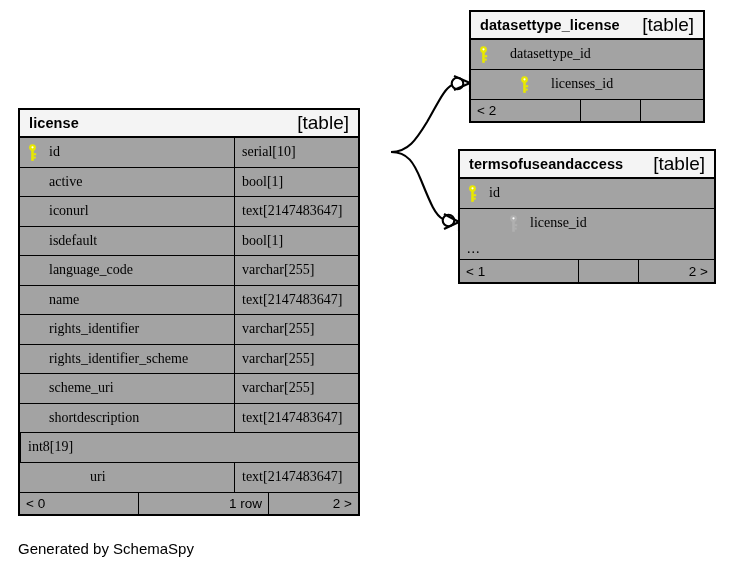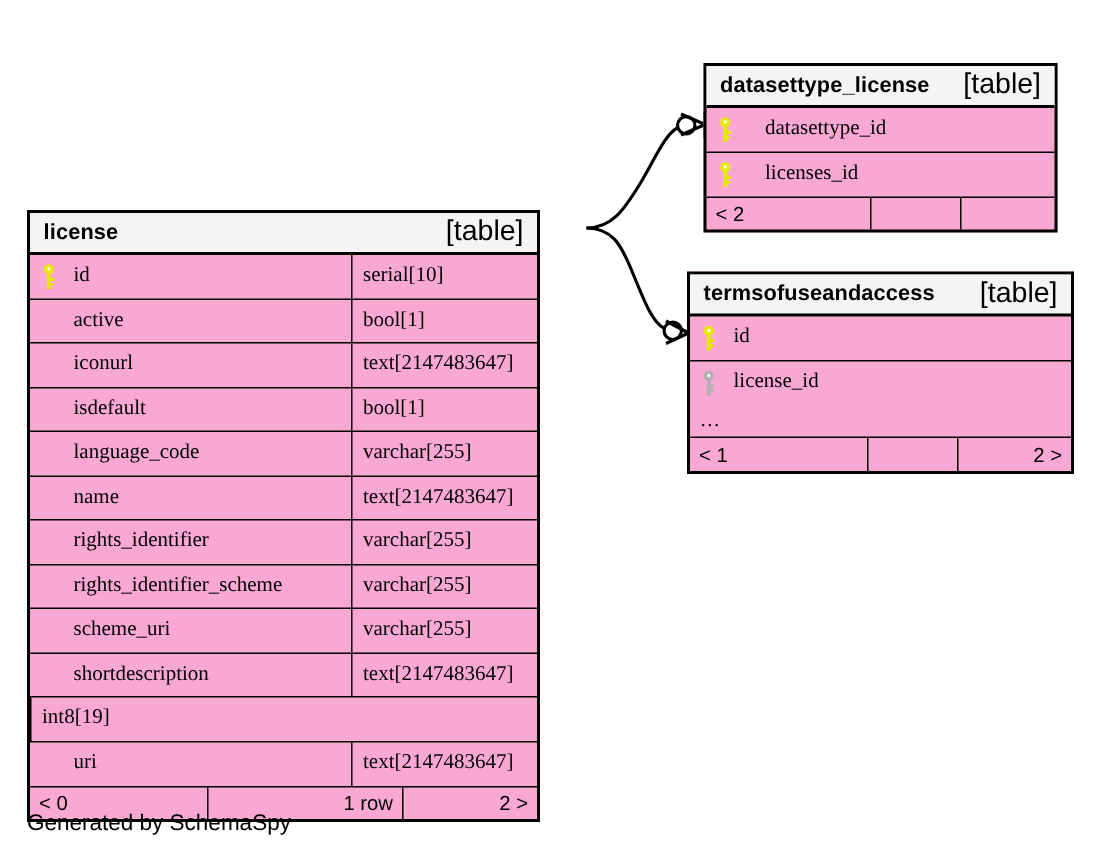--- a/index.html
+++ b/index.html
@@ -31,22 +31,21 @@
     width: 732px;
     height: 572px;
     pointer-events: none;
   }
 
   
   .node {
     position: absolute;
     box-sizing: border-box;
     border: 2px solid #000000;
-    background: #f9a8d4;
-    margin-top: 32px;
+    background: #a3a3a3;
   }
   .node .hdr {
     box-sizing: border-box;
     background: #f4f4f4;
     border-bottom: 2px solid #000000;
     display: flex;
     align-items: center;
     justify-content: space-between;
     padding: 0 9px 0 9px;
     height: 28px;
@@ -65,21 +64,21 @@
 
   .rows { display: block; font-family: Liberation Serif, serif; }
 
   .row {
     box-sizing: border-box;
     display: flex;
     align-items: center;
     border-bottom: 1.6px solid #000000;
     height: 29.5px;
   }
-  .row.noborder { border-bottom: none; }
+  .row.noborder { border-bottom: none; padding-left: 41px; }
 
   .cell-name {
     box-sizing: border-box;
     display: flex;
     align-items: center;
     flex: 1 1 auto;
     min-width: 0;
     height: 100%;
     padding-left: 7px;
   }

